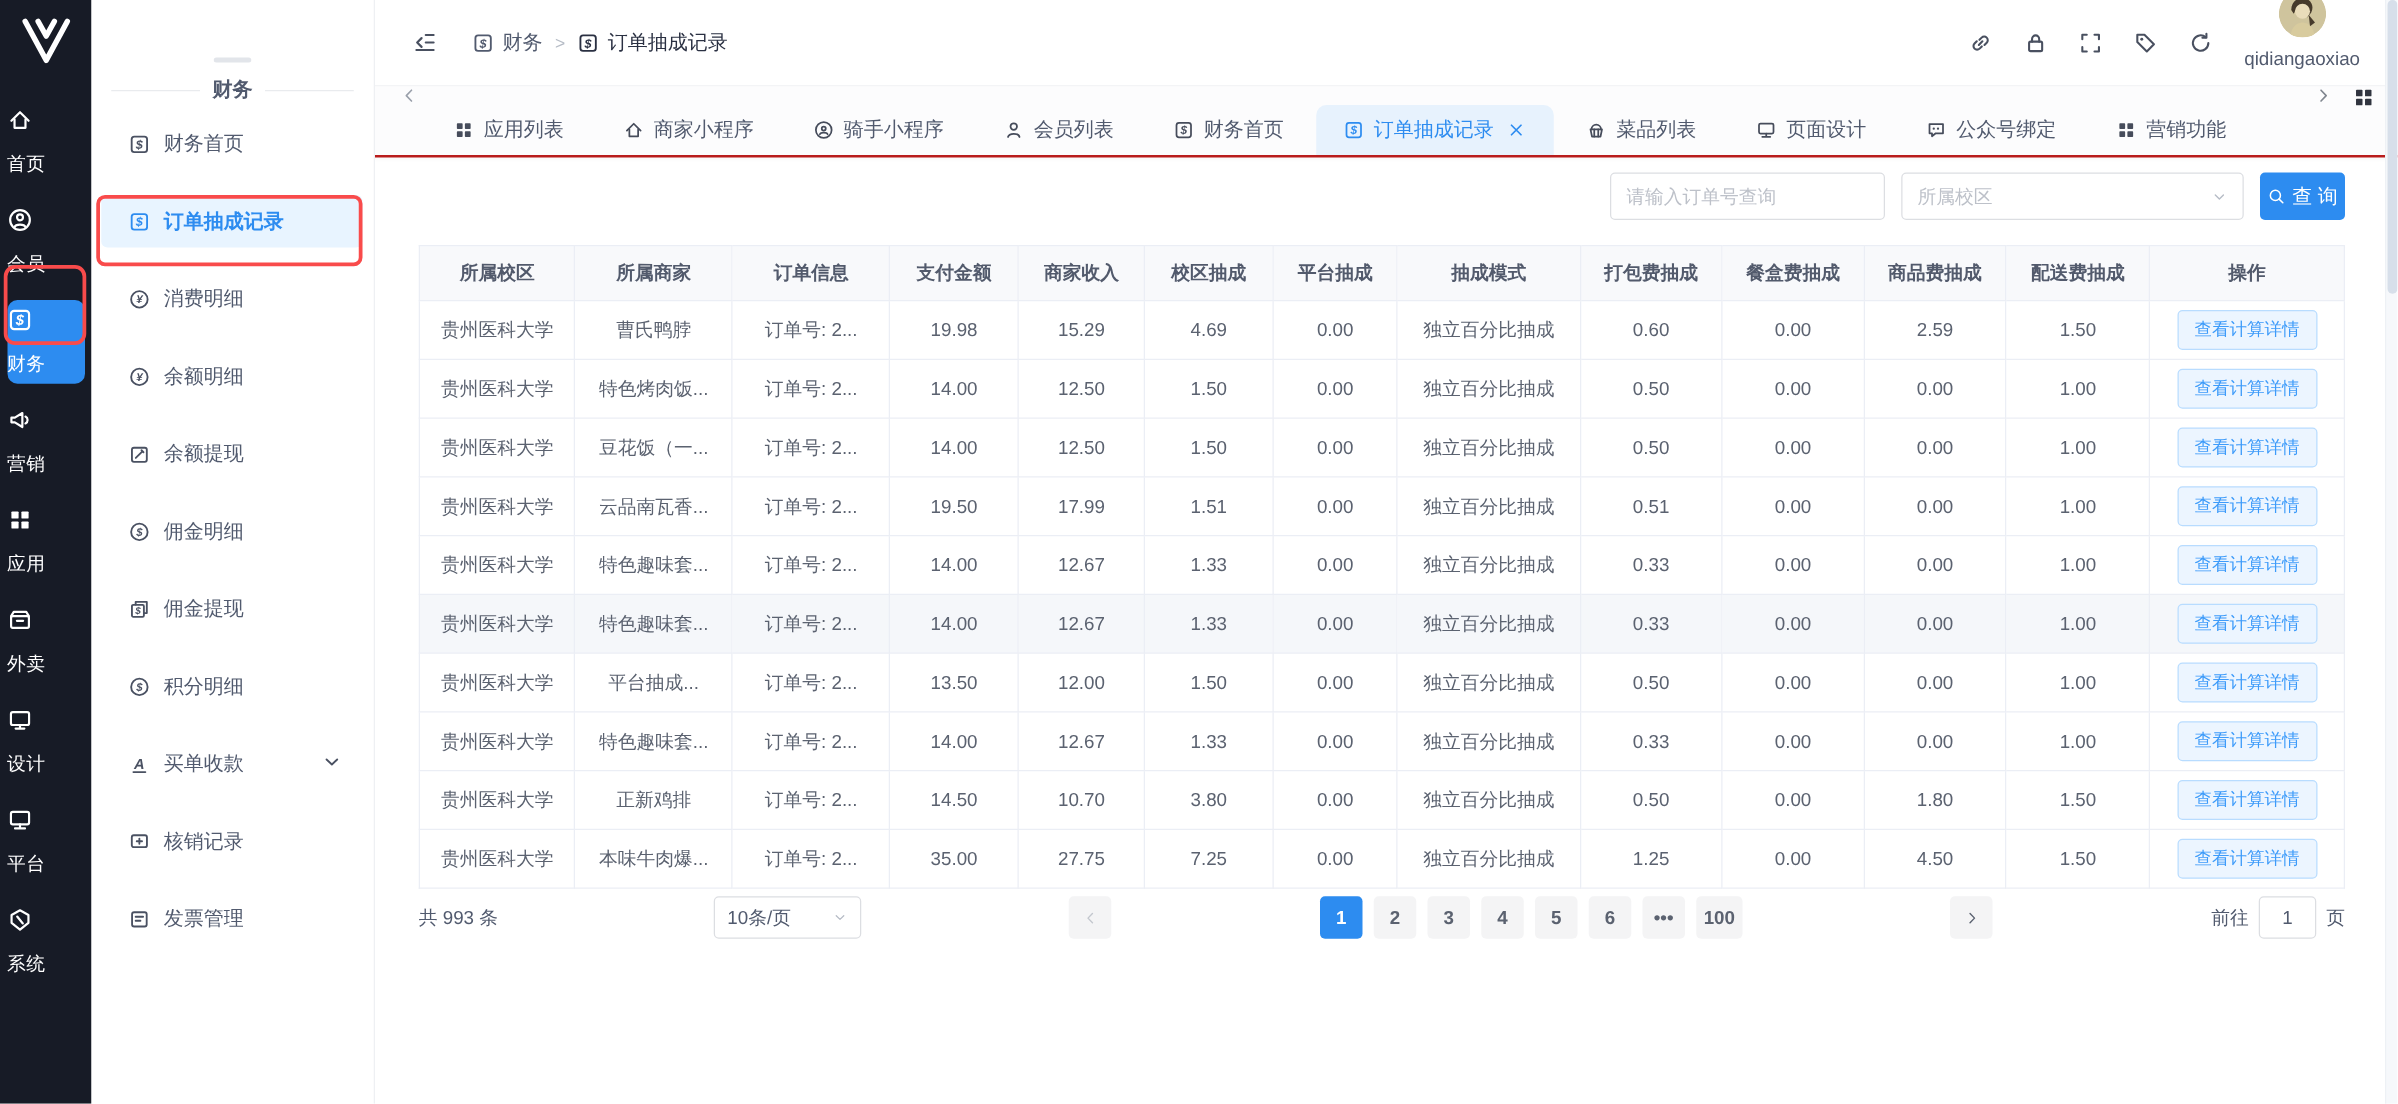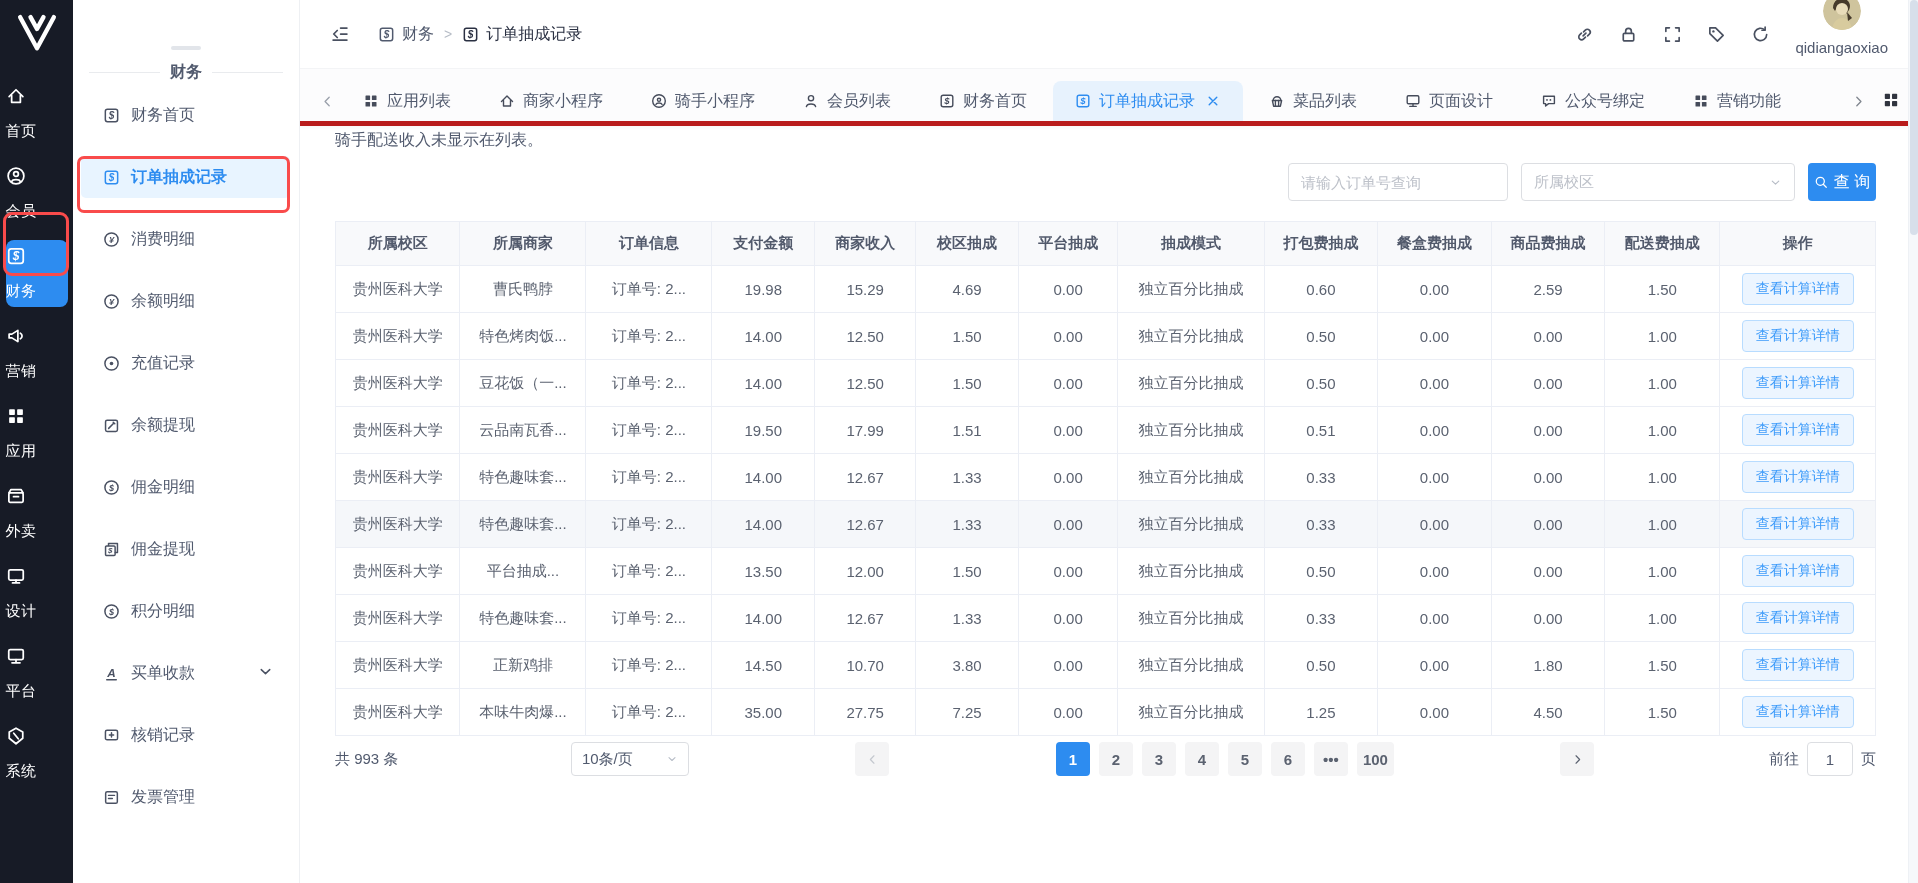--- a/index.html
+++ b/index.html
@@ -54,22 +54,22 @@
   .bc-sep { color:#b6bcc6; font-size:14px; }
   .tb-right { display:flex; align-items:center; gap:25px; }
   .tbicon { font-size:19px; color:#495060; cursor:pointer; display:flex; }
   .userbox { display:flex; align-items:center; gap:9px; cursor:pointer;flex-direction:column; }
   .avatar { width:38px; height:38px; border-radius:50%; overflow:hidden; flex:none; }
   .uname { font-size:15px; color:#515a6e; }
   .uchev { font-size:12px; color:#808695; display:flex; }
 
   
   .tabbar { height:58px; flex:none; background:#fcfcfd; border-top:1px solid #f3f4f6;
-    border-bottom:5px solid #b91c1c; box-shadow:0 2px 4px rgba(0,0,0,.03);
-    display:flex; align-items:flex-end; padding:0 18px 0 20px; z-index:3; }
+    border-bottom:2px solid #b91c1c; box-shadow:0 2px 4px rgba(0,0,0,.03);
+    display:flex; padding:0 18px 0 20px; z-index:3; }
   .tab-scroll { font-size:15px; color:#9aa0ab; margin:0 6px 12px 0; cursor:pointer; display:flex; }
   .tab-scroll.right { margin:0 0 12px 10px; color:#80868f; }
   .tabs { flex:1; display:flex; align-items:flex-end; gap:4px; overflow:hidden; }
   .tab { display:flex; align-items:center; gap:8px; height:40px; padding:0 22px;
     border-radius:8px; color:#515a6e; font-size:16px; cursor:pointer; white-space:nowrap; }
   .tab .ic { font-size:16px; color:#464c5b; }
   .tab.active { background:#e7f2fd; color:#2d8cf0; border-radius:8px 8px 0 0; }
   .tab.active .ic { color:#2d8cf0; }
   .tab .tclose { font-size:13px; color:#2d8cf0; margin-left:2px; display:flex; }
   .tab-grid { font-size:18px; color:#30343f; margin:0 0 12px 16px; cursor:pointer; display:flex; }
@@ -265,29 +265,20 @@
           <span>消费明细</span>
         </div>
         <div class="sitem">
           <i class="ic">
             <svg viewBox="0 0 16 16" fill="none" stroke="currentColor" stroke-width="1.4" stroke-linecap="round" stroke-linejoin="round">
               <circle cx="8" cy="8" r="6.2"></circle>
               <text x="8" y="11" font-size="8.5" text-anchor="middle" fill="currentColor" stroke="none" font-weight="bold">¥</text>
             </svg>
           </i>
           <span>余额明细</span>
-        </div>
-        <div class="sitem">
-          <i class="ic">
-            <svg viewBox="0 0 16 16" fill="none" stroke="currentColor" stroke-width="1.4" stroke-linecap="round" stroke-linejoin="round">
-              <circle cx="8" cy="8" r="6.2"></circle>
-              <circle cx="8" cy="8" r="1.7" fill="currentColor" stroke="none"></circle>
-            </svg>
-          </i>
-          <span>充值记录</span>
         </div>
         <div class="sitem">
           <i class="ic">
             <svg viewBox="0 0 16 16" fill="none" stroke="currentColor" stroke-width="1.4" stroke-linecap="round" stroke-linejoin="round">
               <rect x="2.4" y="3" width="11.2" height="10.6" rx="1.5"></rect>
               <path d="M5.3 10.7l5-5M9.6 4.9l1.5 1.5"></path>
             </svg>
           </i>
           <span>余额提现</span>
         </div>
@@ -580,21 +571,20 @@
               <rect x="2.5" y="2.5" width="4.6" height="4.6" rx=".6" fill="currentColor" stroke="none"></rect>
               <rect x="8.9" y="2.5" width="4.6" height="4.6" rx=".6" fill="currentColor" stroke="none"></rect>
               <rect x="2.5" y="8.9" width="4.6" height="4.6" rx=".6" fill="currentColor" stroke="none"></rect>
               <rect x="8.9" y="8.9" width="4.6" height="4.6" rx=".6" fill="currentColor" stroke="none"></rect>
             </svg>
           </i>
         </span>
     </div>
 
     <div class="content">
-      <p class="notice">骑手配送收入未显示在列表。</p>
 
       <div class="filters">
         <div class="f-input">
           <input type="text" placeholder="请输入订单号查询" style="">
         </div>
         <div class="f-select">
           <span class="sel-text">所属校区</span>
           <i class="ic">
               <svg viewBox="0 0 16 16" fill="none" stroke="currentColor" stroke-width="1.4" stroke-linecap="round" stroke-linejoin="round">
                 <path d="M4 6.2l4 3.8 4-3.8"></path>

